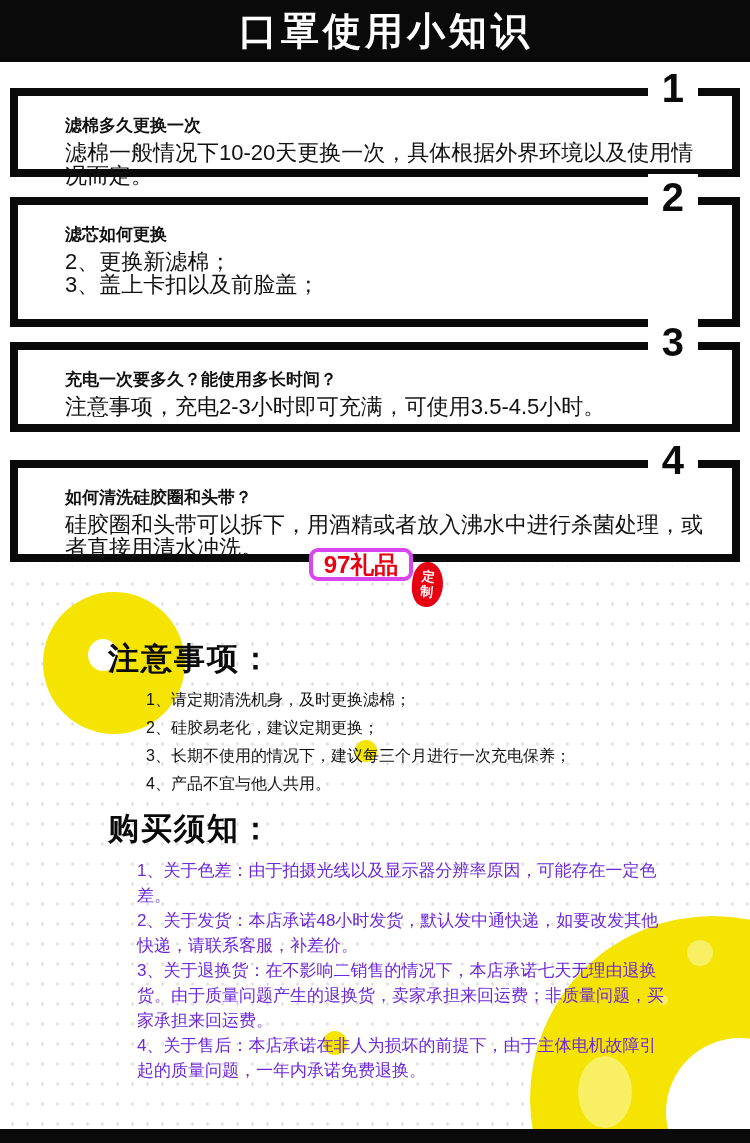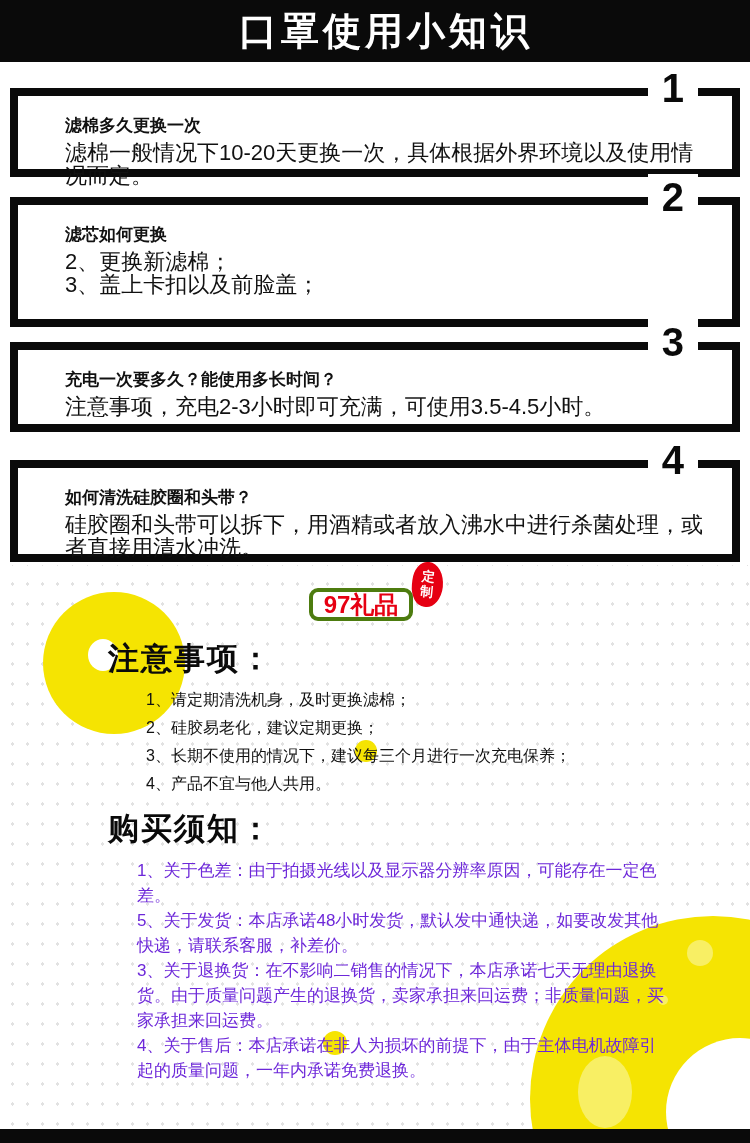--- a/index.html
+++ b/index.html
@@ -80,24 +80,23 @@
   .wm {
     position: absolute;
     top: 548px; left: 309px;
     z-index: 5;
   }
   .wm-box {
     position: absolute;
     top: 0; left: 0;
     width: 104px; height: 33px;
     background: #ffffff;
-    border: 4px solid #4d7c0f;
+    border: 4px solid #d946ef;
     border-radius: 9px;
     text-align: center;
-    margin-top: 40px;
   }
   .wm-brand {
     color: #e60012;
     font-size: 24px;
     font-weight: bold;
     line-height: 25px;
     letter-spacing: 0px;
     white-space: nowrap;
   }
   .wm-seal {
@@ -233,20 +232,20 @@
   <div class="notice-list">
     <div class="notice-item">1、请定期清洗机身，及时更换滤棉；</div>
     <div class="notice-item">2、硅胶易老化，建议定期更换；</div>
     <div class="notice-item">3、长期不使用的情况下，建议每三个月进行一次充电保养；</div>
     <div class="notice-item">4、产品不宜与他人共用。</div>
   </div>
 
   <div class="purchase-heading">购买须知：</div>
   <div class="purchase-list">
     <div class="purchase-item">1、关于色差：由于拍摄光线以及显示器分辨率原因，可能存在一定色差。</div>
-    <div class="purchase-item">5、关于发货：本店承诺48小时发货，默认发中通快递，如要改发其他快递，请联系客服，补差价。</div>
+    <div class="purchase-item">2、关于发货：本店承诺48小时发货，默认发中通快递，如要改发其他快递，请联系客服，补差价。</div>
     <div class="purchase-item">3、关于退换货：在不影响二销售的情况下，本店承诺七天无理由退换货。由于质量问题产生的退换货，卖家承担来回运费；非质量问题，买家承担来回运费。</div>
     <div class="purchase-item">4、关于售后：本店承诺在非人为损坏的前提下，由于主体电机故障引起的质量问题，一年内承诺免费退换。</div>
   </div>
 
   <div class="bottom-bar"></div>
 
 </div>
 
 </body></html>

